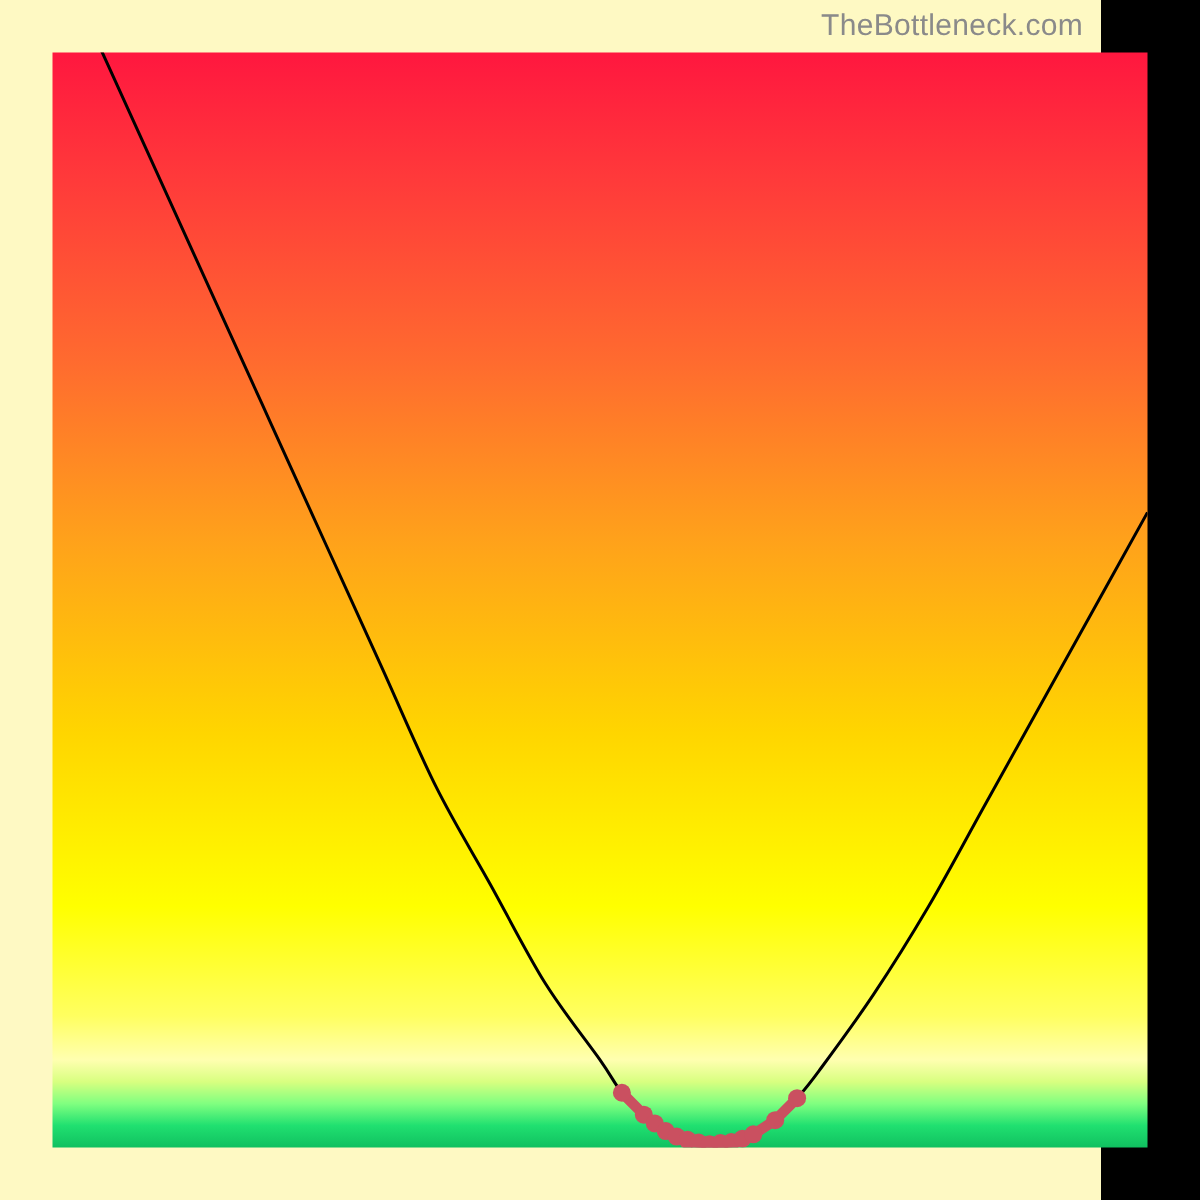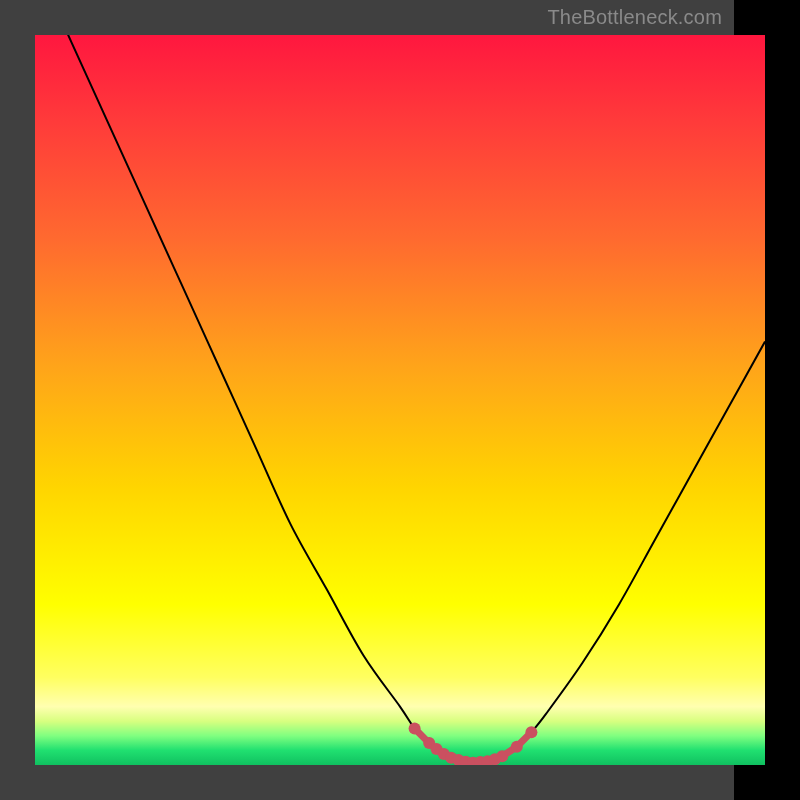--- a/index.html
+++ b/index.html
@@ -9,21 +9,21 @@
     height: 800px;
     background: #000;
     overflow: hidden;
   }
   .frame {
     position: absolute;
     left: 0;
     top: 0;
     width: 734px;
     height: 800px;
-    background: #404040;
+    background: #fef9c3;
   }
   .plot {
     position: absolute;
     left: 35px;
     top: 35px;
     width: 730px;
     height: 730px;
     background: linear-gradient(to bottom,
       #ff173f 0%,
       #ff3b3a 12%,

